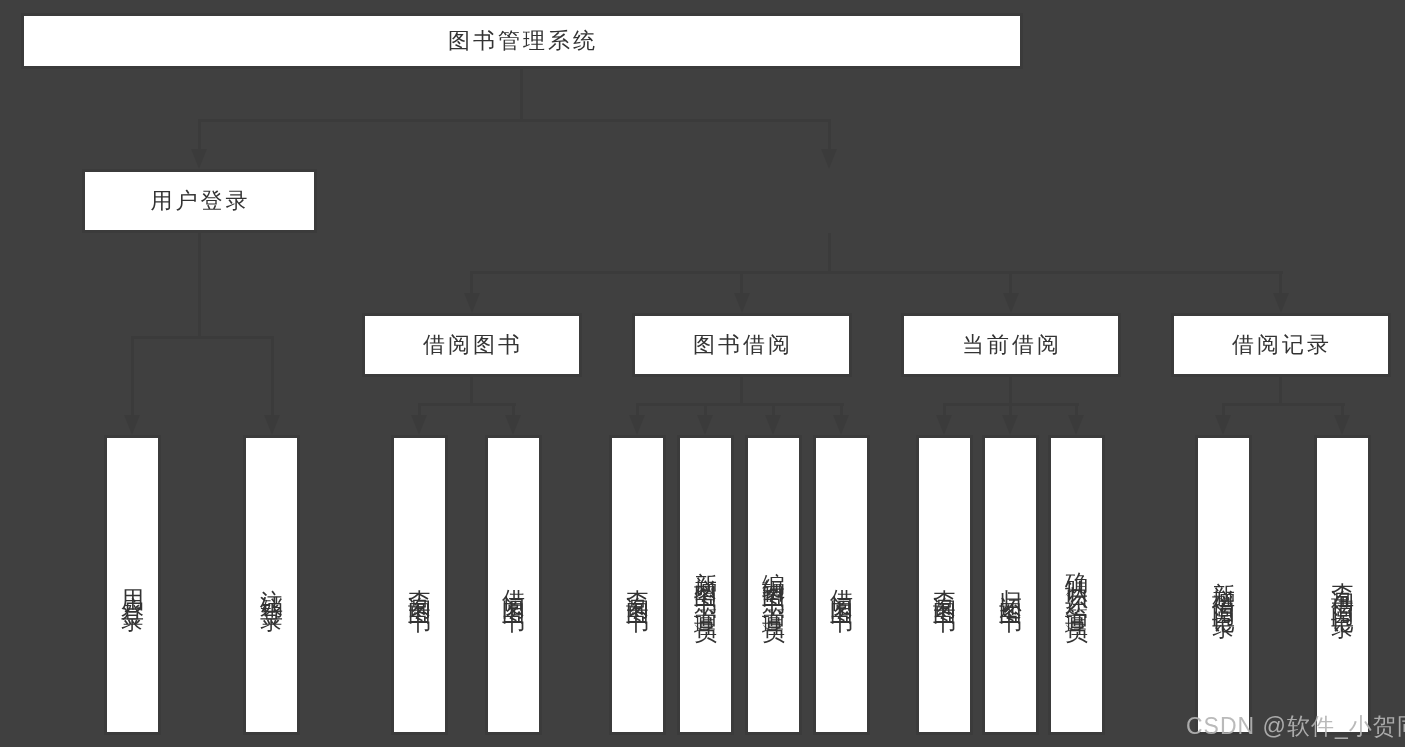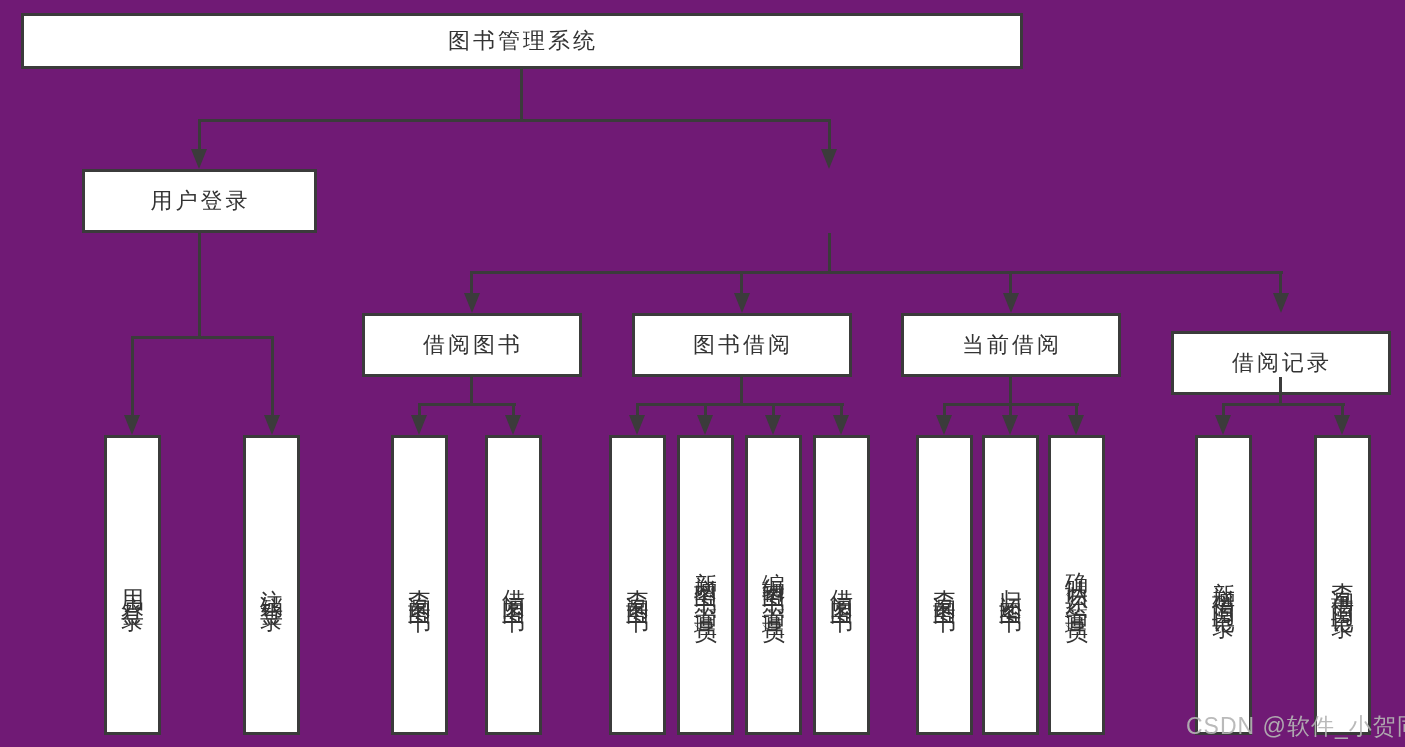--- a/index.html
+++ b/index.html
@@ -5,39 +5,39 @@
   :root{
     --line:#3b3b3b;
     --text:#333333;
   }
   *{margin:0;padding:0;box-sizing:border-box;}
   html,body{background:#ffffff;}
   body{font-family:"Liberation Sans","DejaVu Sans",sans-serif;}
   .canvas{
     position:relative;
     width:1405px;height:747px;
-    background:#701a75;
+    background:#404040;
     overflow:hidden;
   }
   .node{
     position:absolute;
     border:3px solid var(--line);
     background:#ffffff;
     color:var(--text);
     display:flex;align-items:center;justify-content:center;
   }
   .hbox{font-size:22px;letter-spacing:3px;}
   .hbox span{transform:translateX(1px);}
   .root{left:21px;top:13px;width:1002px;height:56px;}
   .n-user-login{left:82px;top:169px;width:235px;height:64px;}
   .n-book-mgmt{left:712px;top:169px;width:235px;height:64px;}
   .n-new-books{left:362px;top:313px;width:220px;height:64px;}
   .n-book-borrow{left:632px;top:313px;width:220px;height:64px;}
   .n-cur-borrow{left:901px;top:313px;width:220px;height:64px;}
-  .n-records{left:1171px;top:331px;width:220px;height:64px;align-items:center;}
+  .n-records{left:1171px;top:313px;width:220px;height:64px;align-items:center;}
   .leaf{
     width:57px;height:300px;top:435px;
     font-size:23px;
   }
   .leaf span{
     writing-mode:vertical-rl;
     text-orientation:mixed;
     letter-spacing:7px;
     line-height:1;
     white-space:nowrap;

